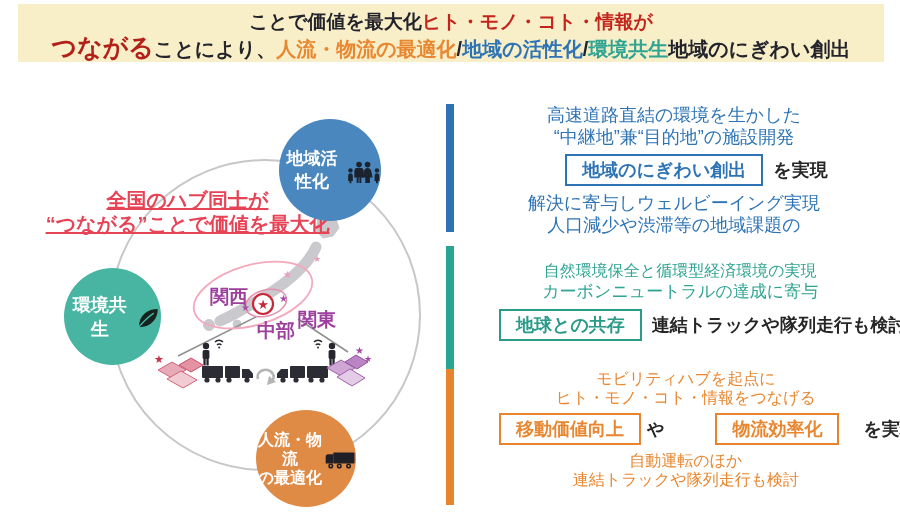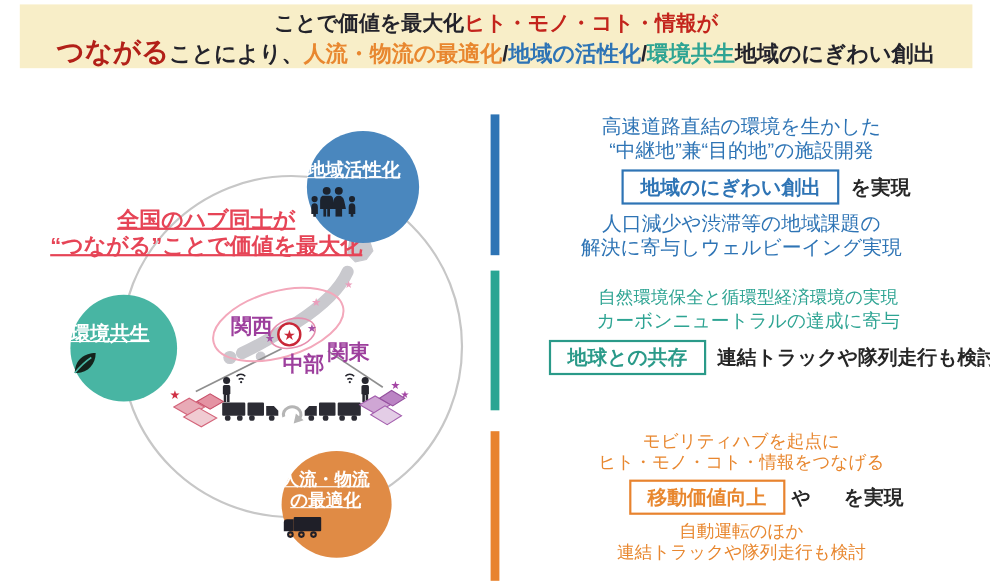--- a/index.html
+++ b/index.html
@@ -16,33 +16,33 @@
   .t-blue{color:#2e74b5}
   .t-teal{color:#2ea493}
   
   .diagram{position:absolute;left:0;top:90px;width:455px;height:439px;}
   .diagram svg.base{position:absolute;left:0;top:0;}
   .headline{position:absolute;left:15px;top:98px;width:345px;text-align:center;
             color:#e64456;font-weight:bold;font-size:20px;line-height:24px;text-decoration:underline;}
   .region-label{position:absolute;width:60px;text-align:center;color:#9d3f9d;
                 font-weight:bold;font-size:19px;}
   .bubble{position:absolute;border-radius:50%;color:#fff;font-weight:bold;text-align:center;
-          display:flex;flex-direction:column;align-items:flex-start;justify-content:center;text-decoration:underline;}
+          display:flex;flex-direction:row;align-items:center;justify-content:center;}
   .bubble-region{left:279px;top:29px;width:102px;height:102px;background:#4a87be;font-size:17px;}
   .bubble-env{left:64px;top:178px;width:97px;height:97px;background:#48b5a3;font-size:18px;}
   .bubble-flow{left:256px;top:320px;width:100px;height:97px;background:#e08b45;font-size:16px;line-height:19px;}
   .bubble .icn{margin-top:3px;}
   
   .section{position:absolute;left:446px;width:448px;display:flex;}
   .sidebar{width:8px;flex-shrink:0;}
   .sec-content{flex:1;text-align:center;}
   .s-regional .sidebar{height:128px;background:#2e74b5;}
   .s-environment .sidebar{height:127px;background:#2aa593;}
   .s-mobility .sidebar{height:136px;background:#e8832e;}
-  .s-regional{top:104px;} .s-environment{top:246px;} .s-mobility{top:392px;}
+  .s-regional{top:104px;} .s-environment{top:246px;} .s-mobility{top:369px;}
   .s-regional .ln{color:#2e74b5;font-size:18px;line-height:22px;}
   .s-environment .ln1{color:#2ea493;font-size:16px;line-height:21px;}
   .s-environment .ln2{color:#2ea493;font-size:17px;line-height:22px;}
   .s-mobility .ln{color:#e8872f;font-size:16px;line-height:19px;}
   .box-row{display:flex;align-items:center;justify-content:center;margin:6px 0;}
   .kw-box{border:2px solid;background:#fff;font-weight:bold;padding:2px 15px;white-space:nowrap;margin-left:45px;}
   .kw-blue{border-color:#2e74b5;color:#2e74b5;font-size:18px;}
   .kw-teal{border-color:#2a9a89;color:#2a9a89;font-size:18px;}
   .kw-orange{border-color:#e8832e;color:#e8872f;font-size:18px;}
   .suffix{color:#262626;font-size:18px;font-weight:600;margin-left:10px;white-space:nowrap;}
@@ -220,22 +220,22 @@
 
   <div class="section s-regional">
     <div class="sidebar"></div>
     <div class="sec-content">
       <div class="ln">高速道路直結の環境を生かした</div>
       <div class="ln">“中継地”兼“目的地”の施設開発</div>
       <div class="box-row">
         <span class="kw-box kw-blue">地域のにぎわい創出</span>
         <span class="suffix">を実現</span>
       </div>
+      <div class="ln">解決に寄与しウェルビーイング実現</div>
       <div class="ln">人口減少や渋滞等の地域課題の</div>
-      <div class="ln">解決に寄与しウェルビーイング実現</div>
     </div>
   </div>
 
   <div class="section s-environment">
     <div class="sidebar"></div>
     <div class="sec-content">
       <div class="ln1">自然環境保全と循環型経済環境の実現</div>
       <div class="ln2">カーボンニュートラルの達成に寄与</div>
       <div class="box-row">
         <span class="kw-box kw-teal">地球との共存</span>
@@ -245,20 +245,21 @@
   </div>
 
   <div class="section s-mobility">
     <div class="sidebar"></div>
     <div class="sec-content">
       <div class="ln">モビリティハブを起点に</div>
       <div class="ln">ヒト・モノ・コト・情報をつなげる</div>
       <div class="box-row">
         <span class="kw-box kw-orange">移動価値向上</span>
         <span class="joiner">や</span>
+        <span class="kw-box kw-orange">物流効率化</span>
         <span class="suffix gap-l">を実現</span>
       </div>
       <div class="ln">自動運転のほか</div>
       <div class="ln">連結トラックや隊列走行も検討</div>
     </div>
   </div>
 
 </div>
 
 </body></html>

